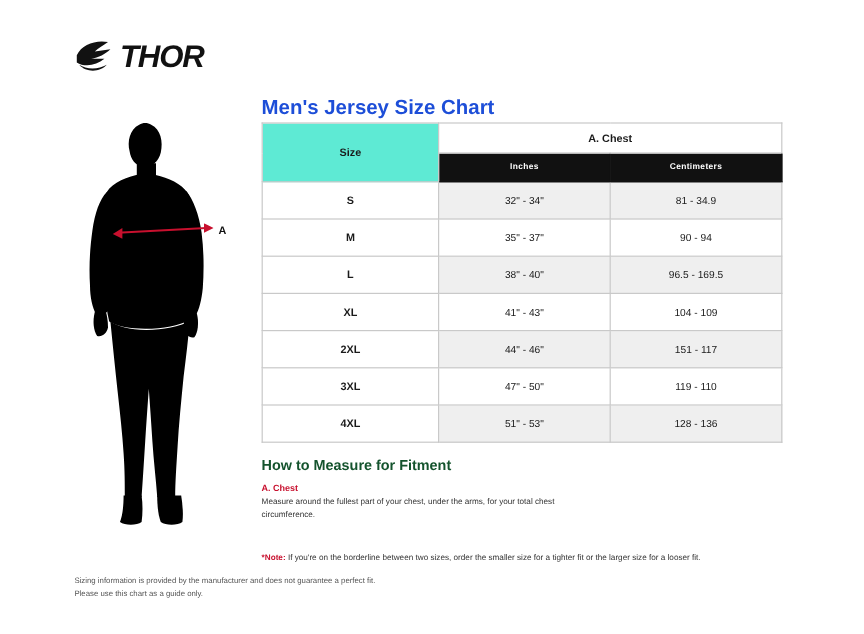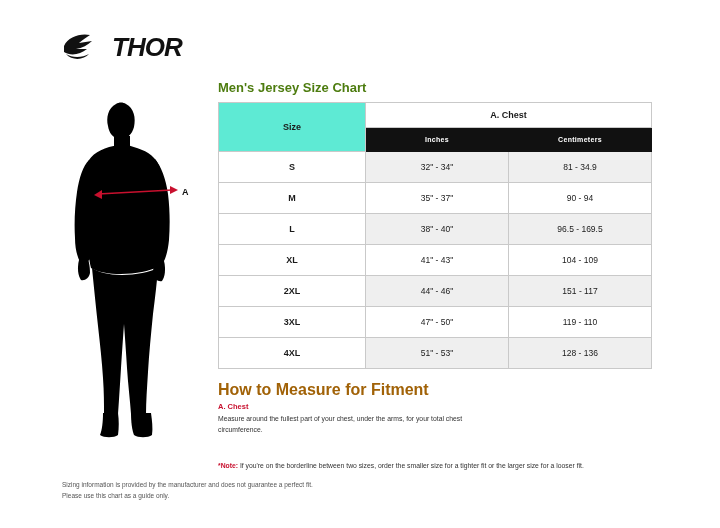--- a/index.html
+++ b/index.html
@@ -23,21 +23,21 @@
     background: #fff;
   }
 
   
   .logo {
     position: absolute;
     left: 62px;
     top: 32px;
     display: flex;
     align-items: center;
-    gap: 16px;
+    gap: 4px;
   }
   .logo-mark {
     width: 34px;
     height: 30px;
     position: relative;
   }
   .logo-text {
     font-family: "Liberation Sans", sans-serif;
     font-size: 26px;
     font-weight: bold;
@@ -71,23 +71,23 @@
     font-size: 9px;
     font-weight: bold;
     color: #111;
   }
 
   
   .chart-title {
     position: absolute;
     left: 218px;
     top: 80px;
-    font-size: 13px;
-    font-weight: bold;
-    color: #4d7c0f;
+    font-size: 17px;
+    font-weight: bold;
+    color: #1d4ed8;
   }
 
   
   .size-table {
     position: absolute;
     left: 218px;
     top: 102px;
     width: 434px;
     border-collapse: collapse;
     table-layout: fixed;
@@ -133,23 +133,23 @@
     font-size: 8.5px !important;
   }
   .band-grey { background: #efefef; }
   .band-white { background: #ffffff; }
 
   
   .howto-title {
     position: absolute;
     left: 218px;
     top: 381px;
-    font-size: 16px;
-    font-weight: bold;
-    color: #a16207;
+    font-size: 12px;
+    font-weight: bold;
+    color: #14532d;
   }
   .howto-sub {
     position: absolute;
     left: 218px;
     top: 402px;
     font-size: 7.5px;
     font-weight: bold;
     color: #c8102e;
   }
   .howto-body {

